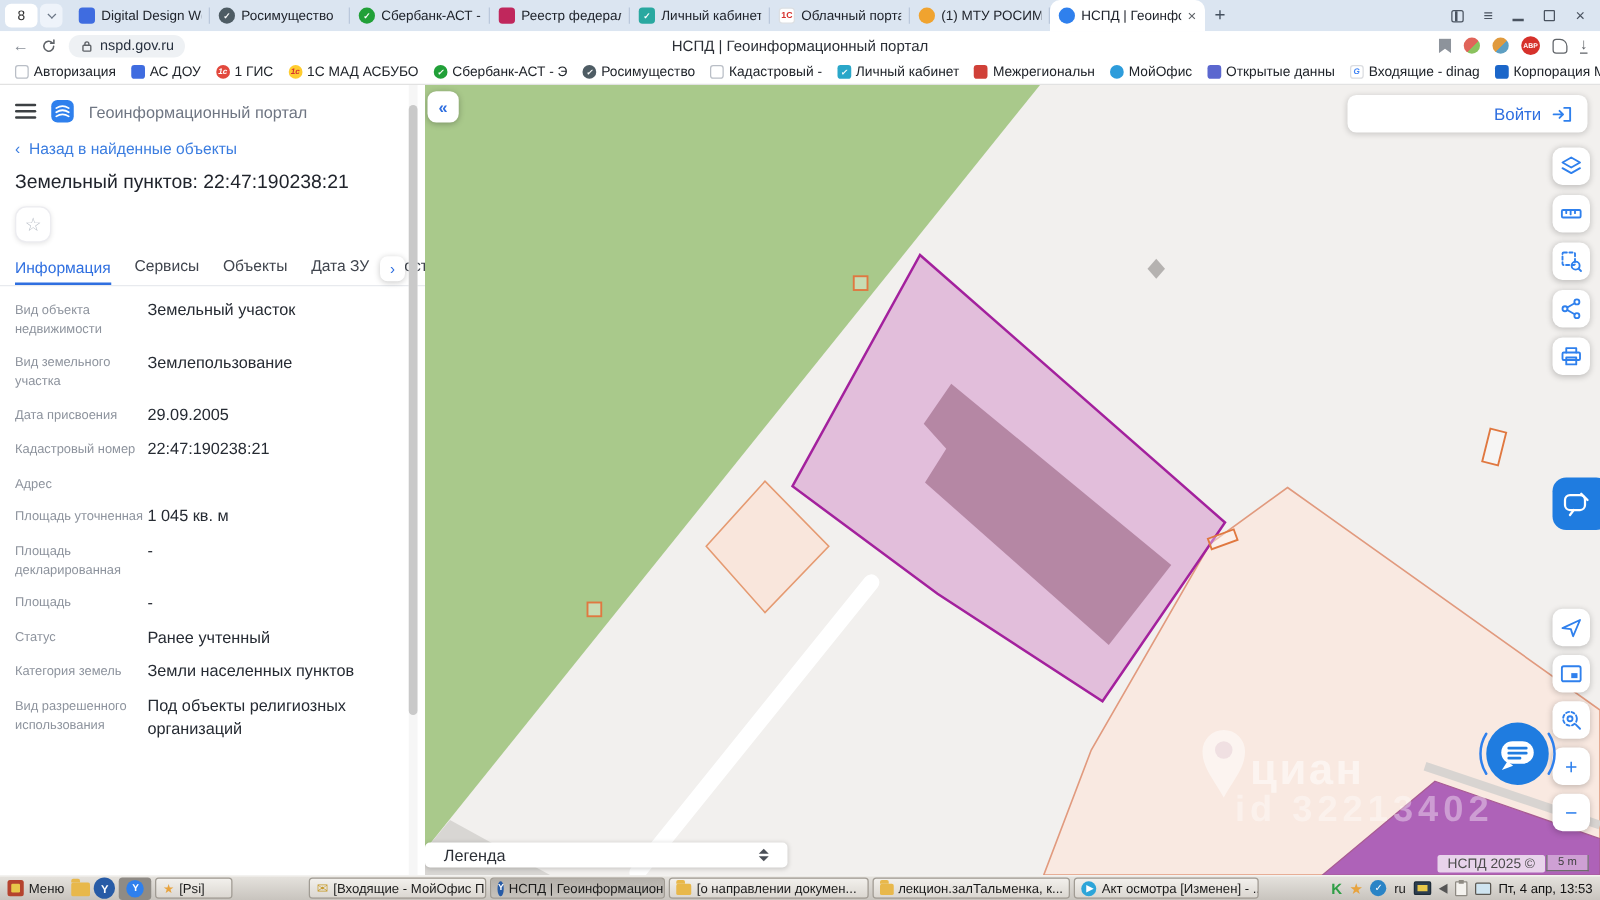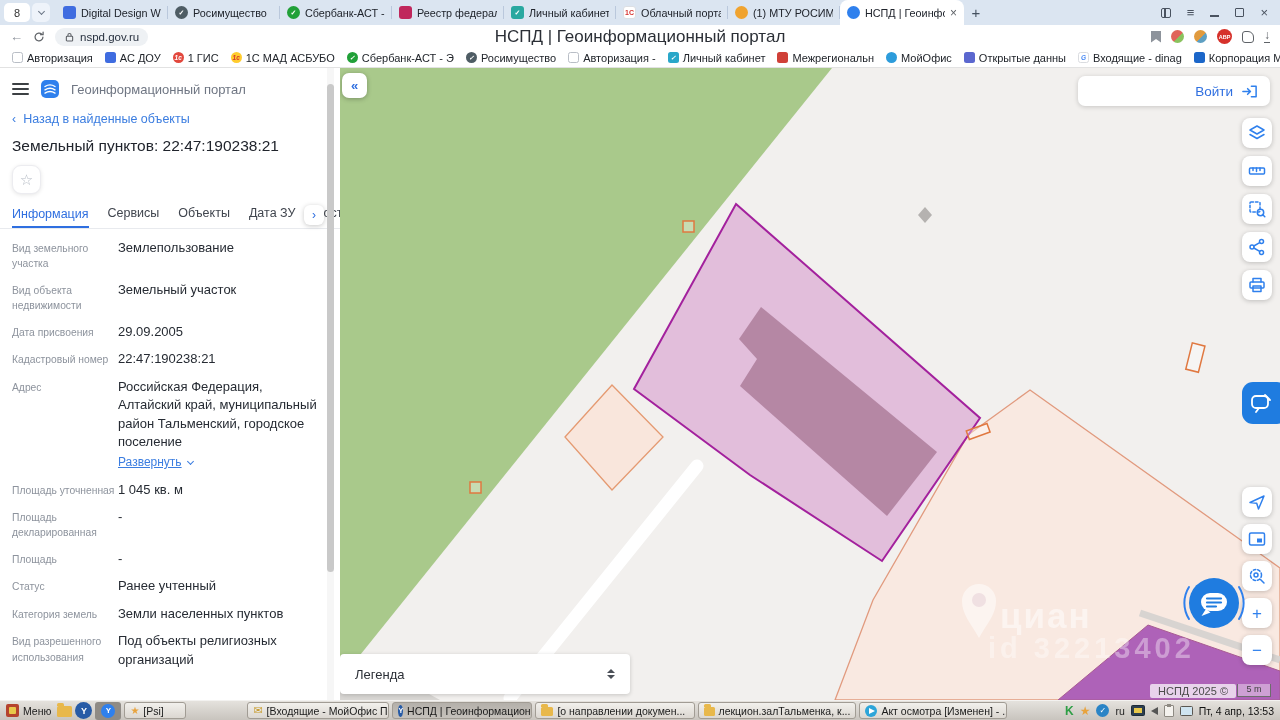--- a/index.html
+++ b/index.html
@@ -25,21 +25,21 @@
   .panels-icon:before { content:""; position:absolute; left:2.5px; top:0; bottom:0; width:1.2px; background:#4a5360; }
   .win-menu { font-size:13px; }
   .win-min { width:9px; height:2px; background:#4a5360; margin-top:7px; }
   .win-restore { width:9px; height:9px; border:1.2px solid #4a5360; border-radius:1px; }
   .win-close { font-size:13px; }
 
   
   .addressbar { height:23px; background:#fff; display:flex; align-items:center; padding:0 10px; gap:9px; position:relative; }
   .nav-glyph { color:#8a9099; font-size:13px; }
   .urlchip { background:#eef1f4; border-radius:11px; height:18px; display:flex; align-items:center; gap:5px; padding:0 9px; font-size:11.5px; color:#28313f; }
-  .page-title-c { position:absolute; left:0; right:0; text-align:center; font-size:17px; color:#2b2f36; pointer-events:none; }
+  .page-title-c { position:absolute; left:0; right:0; text-align:center; font-size:12px; color:#2b2f36; pointer-events:none; }
   .abar-right { margin-left:auto; display:flex; align-items:center; gap:10px; }
   .bm-flag { width:10px; height:12px; background:#8d939b; clip-path:polygon(0 0,100% 0,100% 100%,50% 70%,0 100%); }
   .ext1 { width:13px; height:13px; border-radius:50%; background:linear-gradient(135deg,#e0645a 55%,#8ac25e 55%); }
   .ext2 { width:13px; height:13px; border-radius:50%; background:linear-gradient(135deg,#e09a3e 55%,#5e9fc2 55%); }
   .abp { width:15px; height:15px; border-radius:50%; background:#d6312b; color:#fff; font-size:5.5px; font-weight:bold; display:flex; align-items:center; justify-content:center; }
   .mitten { width:12px; height:12px; border:1.3px solid #5f6368; border-radius:3px 6px 3px 3px; }
   .dl { color:#5f6368; font-size:12px; border-bottom:1.5px solid #5f6368; line-height:11px; height:13px; }
 
   
   .bookmarks { height:20px; background:#fff; border-bottom:1px solid #e2e2e2; display:flex; align-items:center; font-size:11px; color:#21252b; padding:0 6px; overflow:hidden; }
@@ -88,21 +88,21 @@
   .collapse-btn { position:absolute; left:2px; top:5px; width:25px; height:25px; background:#fff; border-radius:7px; box-shadow:0 1px 5px rgba(0,0,0,.28); color:#2f6fe0; font-weight:bold; font-size:13px; display:flex; align-items:center; justify-content:center; z-index:5; }
   .login-btn { position:absolute; right:10px; top:8px; width:192px; height:30px; background:#fff; border-radius:7px; box-shadow:0 1px 5px rgba(0,0,0,.18); display:flex; align-items:center; justify-content:flex-end; gap:8px; padding:0 12px; color:#2f6fe0; font-size:13.5px; z-index:5; }
   .tools, .navtools { position:absolute; right:8px; display:flex; flex-direction:column; gap:8px; z-index:5; }
   .tools { top:50px; }
   .navtools { top:419px; gap:7px; }
   .mbtn { width:30px; height:30px; background:#fff; border-radius:8px; box-shadow:0 1px 5px rgba(0,0,0,.22); display:flex; align-items:center; justify-content:center; }
   .mbtn svg { stroke:#2f80ed; fill:none; stroke-width:1.5; stroke-linecap:round; stroke-linejoin:round; }
   .mbtn .zt { color:#2f80ed; font-size:17px; line-height:1; }
   .support-tab { position:absolute; right:-8px; top:314px; width:46px; height:42px; background:#1f7ce0; border-radius:11px; display:flex; align-items:center; justify-content:flex-start; padding-left:7px; z-index:5; }
   .chat-widget { position:absolute; right:33px; top:502px; width:66px; height:66px; z-index:6; }
-  .legend { position:absolute; left:0; bottom:6px; width:290px; height:40px; background:#fff; border-radius:4px; box-shadow:0 1px 4px rgba(0,0,0,.18); display:flex; align-items:center; justify-content:space-between; padding:0 15px; font-size:13px; color:#2b2f36; z-index:5;text-align:center; }
+  .legend { position:absolute; left:0; bottom:6px; width:290px; height:20px; background:#fff; border-radius:4px; box-shadow:0 1px 4px rgba(0,0,0,.18); display:flex; align-items:center; justify-content:space-between; padding:0 15px; font-size:13px; color:#2b2f36; z-index:5;text-align:center; }
   .sortic { display:flex; flex-direction:column; gap:2px; align-items:center; }
   .sortic i { width:0; height:0; border-left:4px solid transparent; border-right:4px solid transparent; }
   .sortic .up { border-bottom:4.5px solid #4a4f57; }
   .sortic .dn { border-top:4.5px solid #4a4f57; }
   .wm { position:absolute; left:660px; top:528px; font-size:35px; font-weight:bold; color:rgba(255,255,255,.5); z-index:3; letter-spacing:2px; }
   .wm-pin { position:absolute; left:616px; top:510px; z-index:3; opacity:.5; }
   .wm-id { position:absolute; left:648px; top:564px; font-size:29px; font-weight:bold; color:rgba(255,255,255,.38); letter-spacing:4px; z-index:3; }
   .copyright { position:absolute; right:44px; bottom:2px; height:14px; background:rgba(255,255,255,.72); border-radius:2px; font-size:11px; color:#4c4c4c; display:flex; align-items:center; padding:0 8px; z-index:4; }
   .scalebar { position:absolute; right:9px; bottom:3px; width:34px; height:13px; border-left:1px solid #6d6d6d; border-right:1px solid #6d6d6d; border-bottom:1px solid #6d6d6d; font-size:9px; color:#3f3f3f; text-align:center; line-height:10px; z-index:4; background:rgba(255,255,255,.4); }
 
@@ -233,21 +233,21 @@
     <span class="bm">
         <i class="bi" style="background:#21a038;border-radius:50%">✓</i>
         <span>Сбербанк-АСТ - Э</span>
       </span>
     <span class="bm">
         <i class="bi" style="background:#4e5c64;border-radius:50%">✓</i>
         <span>Росимущество</span>
       </span>
     <span class="bm">
         <i class="bi" style="background:#fff;border:1px solid #b9bec6"></i>
-        <span>Авторизация -</span>
+        <span>Кадастровый -</span>
       </span>
     <span class="bm">
         <i class="bi" style="background:#2aa7c9">✓</i>
         <span>Личный кабинет</span>
       </span>
     <span class="bm">
         <i class="bi" style="background:#d04038"></i>
         <span>Межрегиональн</span>
       </span>
     <span class="bm">
@@ -295,44 +295,37 @@
       <div class="p-tabs">
         <span class="p-tab active">Информация</span>
         <span class="p-tab">Сервисы</span>
         <span class="p-tab">Объекты</span>
         <span class="p-tab">Дата ЗУ</span>
         <span class="p-tab">Соста</span>
         <span class="tabs-more">›</span>
       </div>
       <div class="fields">
         <div class="frow">
+            <div class="flabel">Вид объекта недвижимости</div>
+            <div class="fvalue">Земельный участок</div>
+          </div>
+        <div class="frow">
             <div class="flabel">Вид земельного участка</div>
             <div class="fvalue">Землепользование</div>
           </div>
         <div class="frow">
-            <div class="flabel">Вид объекта недвижимости</div>
-            <div class="fvalue">Земельный участок</div>
-          </div>
-        <div class="frow">
             <div class="flabel">Дата присвоения</div>
             <div class="fvalue">29.09.2005</div>
           </div>
         <div class="frow">
             <div class="flabel">Кадастровый номер</div>
             <div class="fvalue">22:47:190238:21</div>
           </div>
         <div class="frow">
           <div class="flabel">Адрес</div>
-          <div class="fvalue">
-            <span>Российская Федерация, Алтайский край, муниципальный район Тальменский, городское поселение</span>
-            <span class="expand">
-                <span>Развернуть</span>
-                <i class="chev"></i>
-              </span>
-          </div>
         </div>
         <div class="frow">
             <div class="flabel">Площадь уточненная</div>
             <div class="fvalue">1 045 кв. м</div>
           </div>
         <div class="frow">
             <div class="flabel">Площадь декларированная</div>
             <div class="fvalue">-</div>
           </div>
         <div class="frow">

